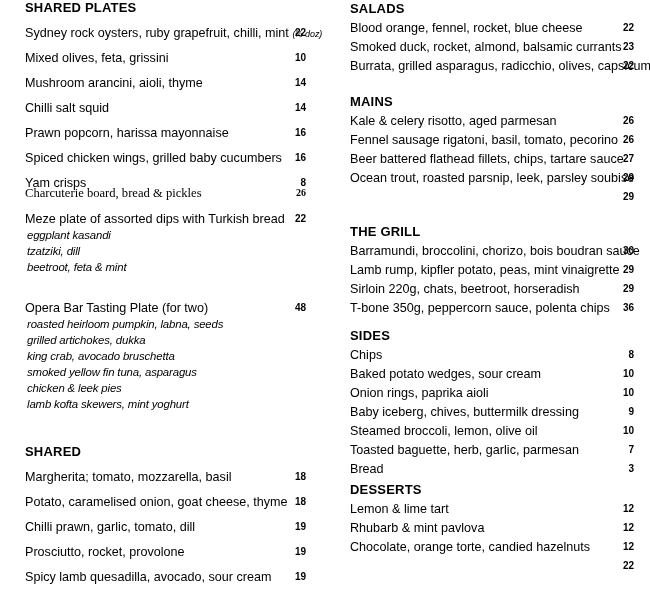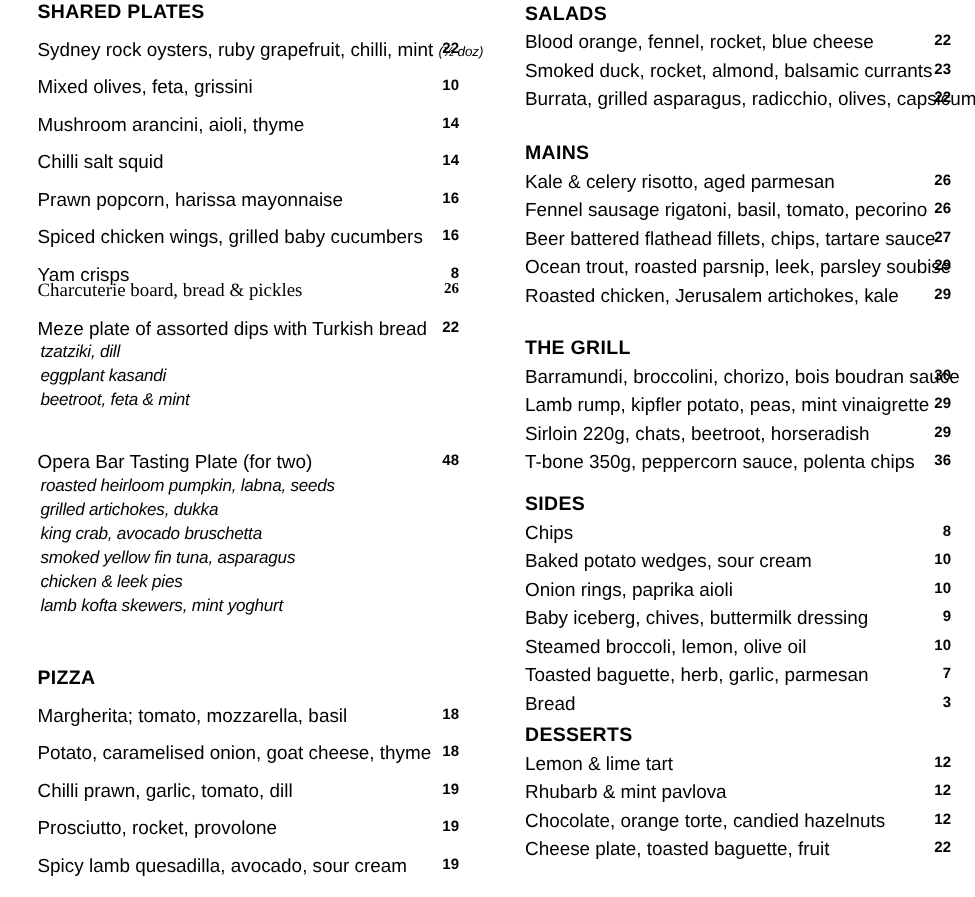--- a/index.html
+++ b/index.html
@@ -150,40 +150,40 @@
       <span class="name">Charcuterie board, bread &amp; pickles</span>
       <span class="price">26</span>
     </div>
   </div>
 
   <div class="section" id="sec-meze">
     <div class="row">
       <span class="name">Meze plate of assorted dips with Turkish bread</span>
       <span class="price">22</span>
     </div>
+    <div class="sub">eggplant kasandi</div>
     <div class="sub">tzatziki, dill</div>
-    <div class="sub">eggplant kasandi</div>
     <div class="sub">beetroot, feta &amp; mint</div>
   </div>
 
   <div class="section" id="sec-opera">
     <div class="row">
       <span class="name">Opera Bar Tasting Plate (for two)</span>
       <span class="price">48</span>
     </div>
     <div class="sub">roasted heirloom pumpkin, labna, seeds</div>
     <div class="sub">grilled artichokes, dukka</div>
     <div class="sub">king crab, avocado bruschetta</div>
     <div class="sub">smoked yellow fin tuna, asparagus</div>
     <div class="sub">chicken &amp; leek pies</div>
     <div class="sub">lamb kofta skewers, mint yoghurt</div>
   </div>
 
   <div class="section" id="sec-pizza">
-    <div class="sec-head">PIZZA</div>
+    <div class="sec-head">SHARED</div>
 
     <div class="row">
       <span class="name">Margherita; tomato, mozzarella, basil</span>
       <span class="price">18</span>
     </div>
     <div class="row">
       <span class="name">Potato, caramelised onion, goat cheese, thyme</span>
       <span class="price">18</span>
     </div>
     <div class="row">
@@ -232,21 +232,20 @@
     </div>
     <div class="row">
       <span class="name">Beer battered flathead fillets, chips, tartare sauce</span>
       <span class="price">27</span>
     </div>
     <div class="row">
       <span class="name">Ocean trout, roasted parsnip, leek, parsley soubise</span>
       <span class="price">29</span>
     </div>
     <div class="row">
-      <span class="name">Roasted chicken, Jerusalem artichokes, kale</span>
       <span class="price">29</span>
     </div>
   </div>
 
   <div class="section" id="sec-grill">
     <div class="sec-head">THE GRILL</div>
     <div class="row">
       <span class="name">Barramundi, broccolini, chorizo, bois boudran sauce</span>
       <span class="price">30</span>
     </div>
@@ -304,18 +303,17 @@
     </div>
     <div class="row">
       <span class="name">Rhubarb &amp; mint pavlova</span>
       <span class="price">12</span>
     </div>
     <div class="row">
       <span class="name">Chocolate, orange torte, candied hazelnuts</span>
       <span class="price">12</span>
     </div>
     <div class="row">
-      <span class="name">Cheese plate, toasted baguette, fruit</span>
       <span class="price">22</span>
     </div>
   </div>
 
 </div>
 
 </body></html>

